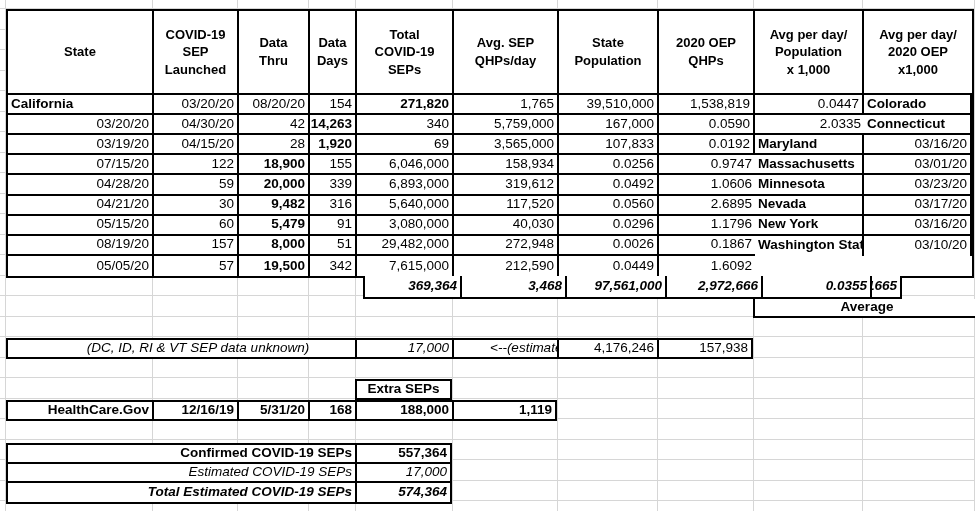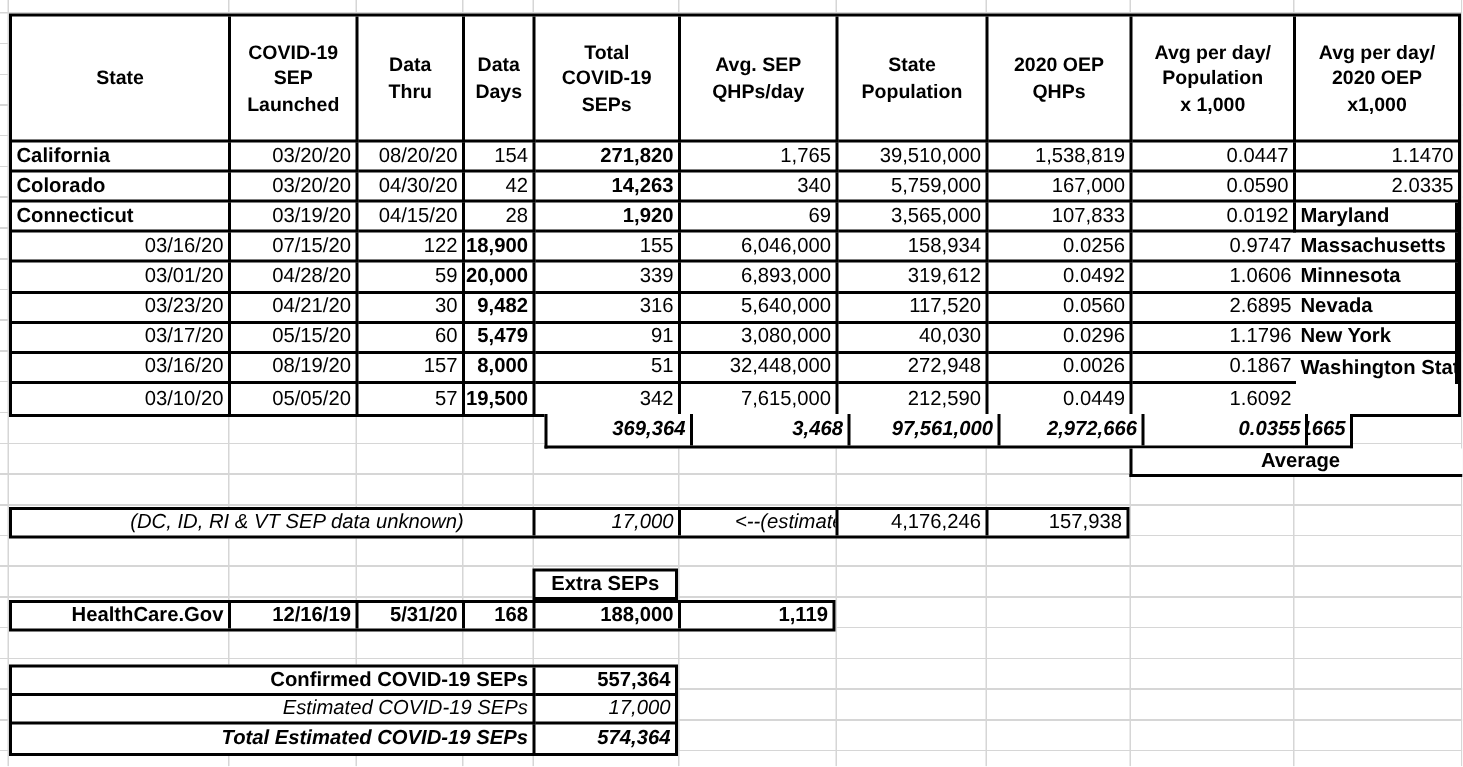--- a/index.html
+++ b/index.html
@@ -86,21 +86,20 @@
 
     <div class="cell left b">California</div>
     <div class="cell num">03/20/20</div>
     <div class="cell num">08/20/20</div>
     <div class="cell num">154</div>
     <div class="cell num b">271,820</div>
     <div class="cell num">1,765</div>
     <div class="cell num">39,510,000</div>
     <div class="cell num">1,538,819</div>
     <div class="cell num">0.0447</div>
-    <div class="cell num nr">1.1470</div>
 
     <div class="cell left b">Colorado</div>
     <div class="cell num">03/20/20</div>
     <div class="cell num">04/30/20</div>
     <div class="cell num">42</div>
     <div class="cell num b">14,263</div>
     <div class="cell num">340</div>
     <div class="cell num">5,759,000</div>
     <div class="cell num">167,000</div>
     <div class="cell num">0.0590</div>
@@ -159,21 +158,21 @@
     <div class="cell num">40,030</div>
     <div class="cell num">0.0296</div>
     <div class="cell num nr">1.1796</div>
 
     <div class="cell left b">New York</div>
     <div class="cell num">03/16/20</div>
     <div class="cell num">08/19/20</div>
     <div class="cell num">157</div>
     <div class="cell num b">8,000</div>
     <div class="cell num">51</div>
-    <div class="cell num">32,448,000</div>
+    <div class="cell num">29,482,000</div>
     <div class="cell num">272,948</div>
     <div class="cell num">0.0026</div>
     <div class="cell num nr">0.1867</div>
 
     <div class="cell left b nb">Washington State</div>
     <div class="cell num nb">03/10/20</div>
     <div class="cell num nb">05/05/20</div>
     <div class="cell num nb">57</div>
     <div class="cell num b nb">19,500</div>
     <div class="cell num nb">342</div>

